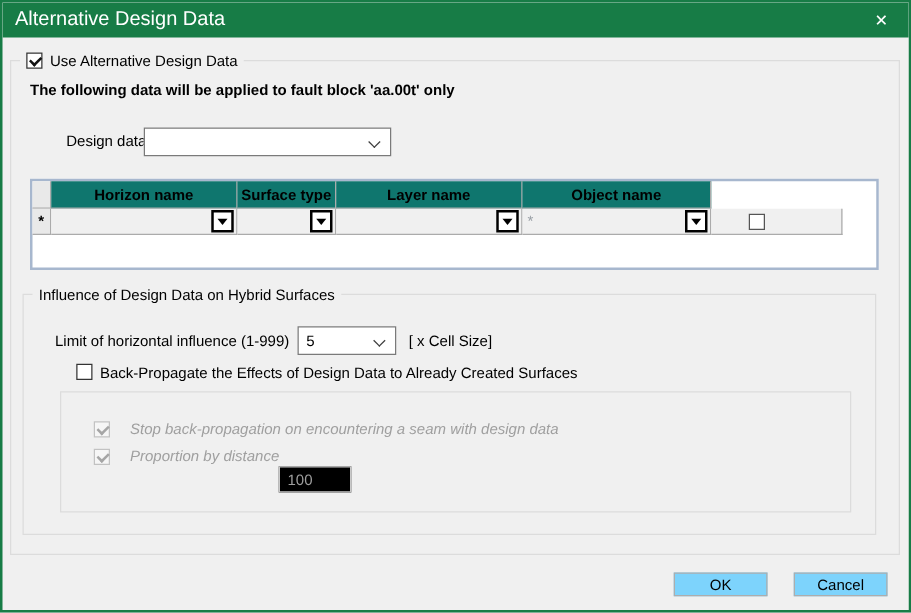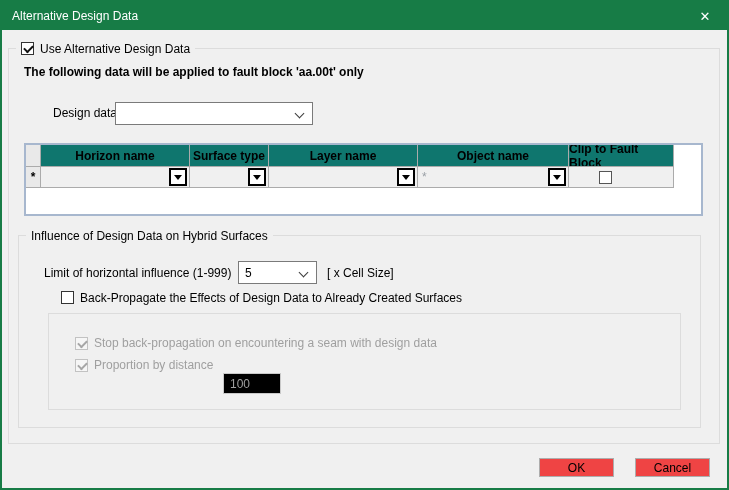--- a/index.html
+++ b/index.html
@@ -10,37 +10,37 @@
     --disabled-text:#9f9f9f;
   }
   *{margin:0;padding:0;box-sizing:border-box;}
   body{background:#c8c8c8;font-family:"Liberation Sans",sans-serif;font-size:12px;color:#000;}
   .dialog{position:relative;width:729px;height:490px;border:2px solid var(--titlebar-green);
           background:var(--dialog-bg);overflow:hidden;}
 
   
   .titlebar{position:absolute;left:0;top:0;right:0;height:28px;background:var(--titlebar-green);
             display:flex;align-items:center;}
-  .title{color:#fff;padding-left:10px;font-size:12px;}
+  .title{color:#fff;padding-left:10px;font-size:16px;}
   .close-btn{position:absolute;right:0;top:0;width:44px;height:28px;display:flex;
              align-items:center;justify-content:center;color:#fff;font-size:13px;cursor:pointer;}
 
   
   .groupbox{position:absolute;border:1px solid #dcdcdc;background:transparent;}
   .gcap{position:absolute;background:var(--dialog-bg);padding:0 5px;display:flex;
         align-items:center;gap:6px;height:15px;white-space:nowrap;}
 
   
   .cb{width:13px;height:13px;background:#fff;border:1px solid #333;display:inline-block;
       position:relative;flex:none;}
   .cb.checked::after{content:"";position:absolute;left:2px;top:2px;width:7px;height:4px;
       border-left:2px solid #111;border-bottom:2px solid #111;transform:rotate(-45deg);}
   .cb.disabled{background:#f6f6f6;border-color:#c2c2c2;}
   .cb.disabled.checked::after{border-color:#a6a6a6;}
-  .cbrow{position:absolute;display:flex;align-items:center;gap:6px;white-space:nowrap;}
+  .cbrow{position:absolute;display:flex;align-items:center;gap:16px;white-space:nowrap;font-style:italic;}
   .dim{color:var(--disabled-text);}
 
   
   .combo{position:absolute;background:#fff;border:1px solid #7a7a7a;display:flex;
          align-items:center;padding:0 22px 0 6px;}
   .chev{position:absolute;right:9px;top:7px;width:7px;height:7px;
         border-right:1px solid #3c3c3c;border-bottom:1px solid #3c3c3c;transform:rotate(45deg);}
 
   
   .grid{position:absolute;left:22px;top:141px;width:679px;height:73px;
@@ -62,21 +62,21 @@
 
   
   .txt-disabled{position:absolute;border:1px solid #c9c9c9;background:#000000;
                 color:var(--disabled-text);display:flex;align-items:center;padding:0 6px;}
 
   
   .lbl{position:absolute;white-space:nowrap;line-height:14px;}
   .msg{font-weight:bold;}
 
   
-  .btn{position:absolute;width:75px;height:19px;background:#ef4444;border:1px solid #adadad;
+  .btn{position:absolute;width:75px;height:19px;background:#7dd3fc;border:1px solid #adadad;
        display:flex;align-items:center;justify-content:center;cursor:pointer;font-size:12px;}
 </style>
 </head>
 <body>
 
 <div class="dialog">
 
   <div class="titlebar">
     <span class="title">Alternative Design Data</span>
     <span class="close-btn">✕</span>
@@ -96,21 +96,20 @@
     <span class="chev"></span>
   </div>
 
   <div class="grid">
     <div class="g-row g-head">
       <div class="g-cell g-rowhdr"></div>
       <div class="g-cell c-horizon">Horizon name</div>
       <div class="g-cell c-surface">Surface type</div>
       <div class="g-cell c-layer">Layer name</div>
       <div class="g-cell c-object">Object name</div>
-      <div class="g-cell c-clip">Clip to Fault Block</div>
     </div>
     <div class="g-row g-data">
       <div class="g-cell g-rowhdr">*</div>
       <div class="g-cell c-horizon">
         <span></span>
         <span class="dd-btn">
           <span class="tri"></span>
         </span>
       </div>
       <div class="g-cell c-surface">

